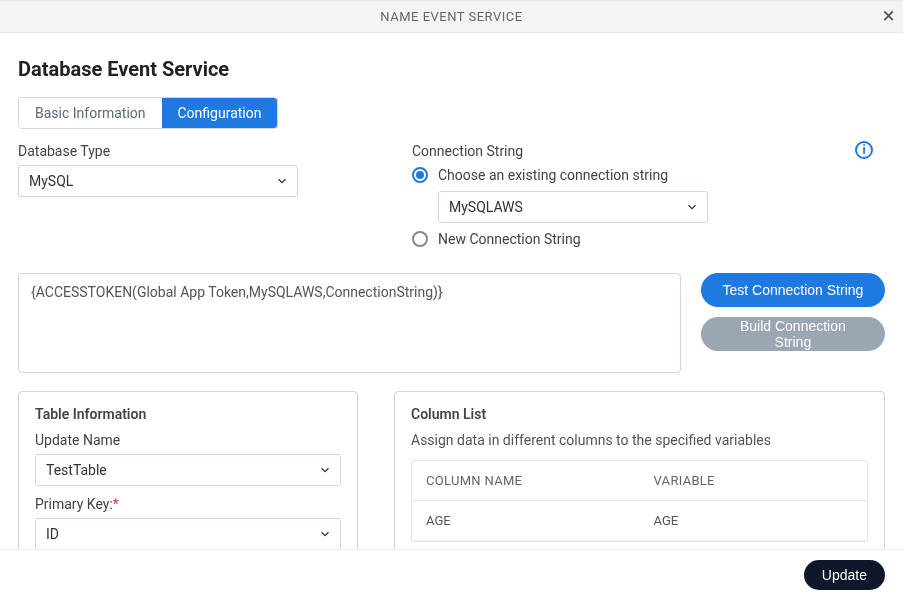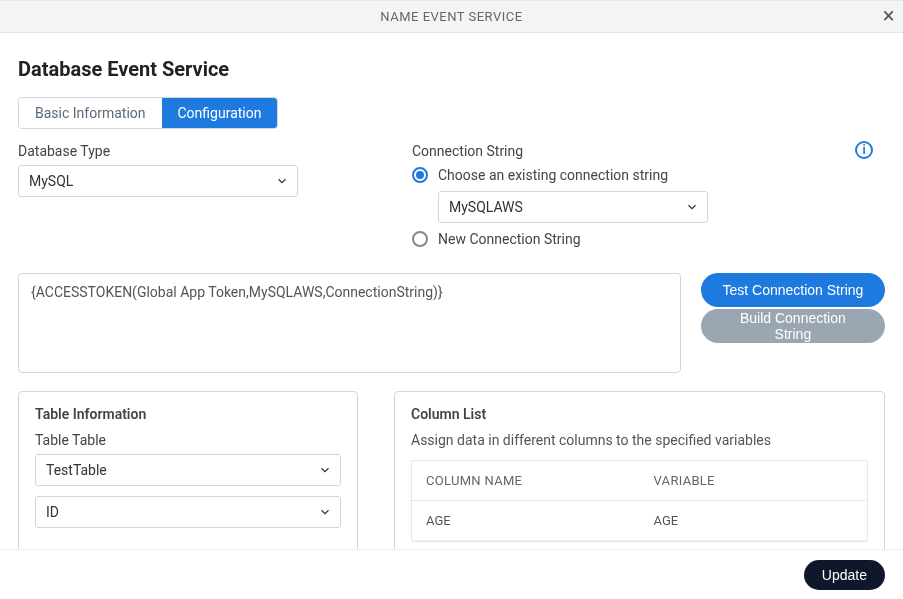--- a/index.html
+++ b/index.html
@@ -146,21 +146,21 @@
   }
   .conn-row {
     display: flex;
     gap: 20px;
     margin-top: 18px;
     align-items: flex-start;
   }
   .btn-stack {
     display: flex;
     flex-direction: column;
-    gap: 2px;
+    gap: 10px;
   }
   .btn {
     border: none;
     border-radius: 18px;
     height: 34px;
     padding: 0 20px;
     font-size: 14px;
     cursor: pointer;
     color: #fff;
     display: inline-flex; align-items: center; justify-content: center;
@@ -309,32 +309,35 @@
         <button class="btn btn-muted">Build Connection String</button>
       </div>
     </div>
 
     <div class="panels">
 
       <div class="panel left">
         <div class="panel-title">Table Information</div>
 
         <div class="field">
-          <label class="label">Table Table</label>
+          <label class="label">Update Name</label>
           <div class="select">
             <span>TestTable</span>
             <span class="chev">
               <svg width="14" height="14" viewBox="0 0 24 24" fill="none" stroke="#333" stroke-width="2">
                   <polyline points="6 9 12 15 18 9"></polyline>
                 </svg>
             </span>
           </div>
         </div>
 
         <div class="field">
+          <label class="label">
+            <span>Primary Key:</span><span class="req">*</span>
+          </label>
           <div class="select">
             <span>ID</span>
             <span class="chev">
               <svg width="14" height="14" viewBox="0 0 24 24" fill="none" stroke="#333" stroke-width="2">
                   <polyline points="6 9 12 15 18 9"></polyline>
                 </svg>
             </span>
           </div>
         </div>
       </div>

